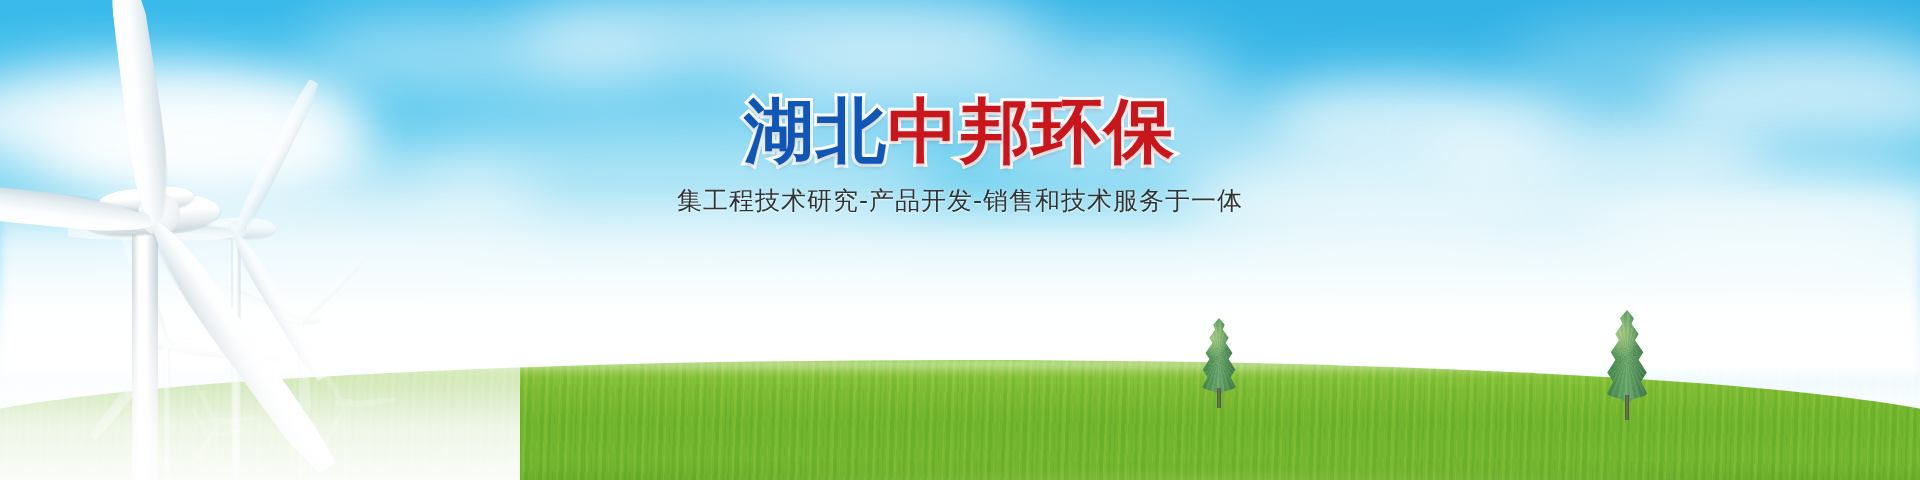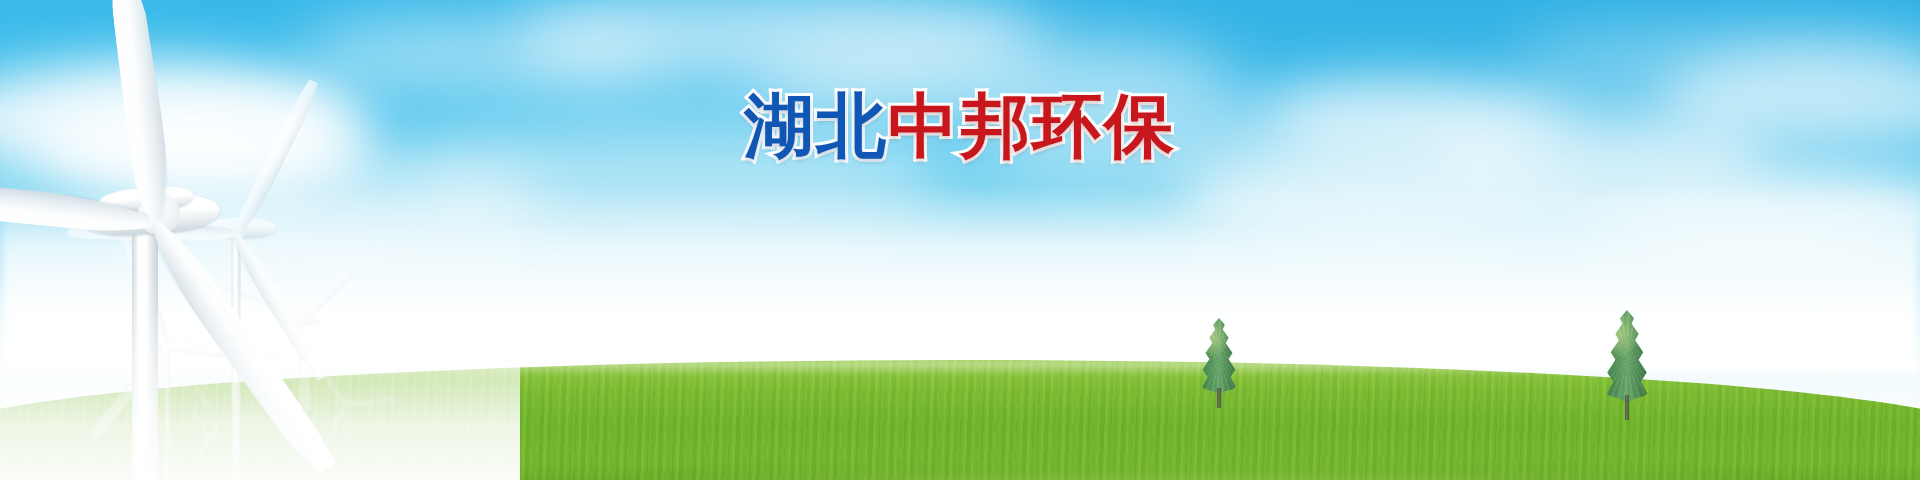--- a/index.html
+++ b/index.html
@@ -150,21 +150,21 @@
   .faded2{opacity:.26;filter:blur(.5px);}
   .faded3{opacity:.18;filter:blur(.6px);}
 
   
   .textblock{
     position:absolute;left:0;right:0;top:96px;
     text-align:center;
     z-index:40;
   }
   .title-row{
-    font-family:Liberation Mono, monospace;
+    font-family:Liberation Serif, serif;
     font-size:70px;font-weight:bold;
     letter-spacing:2px;
     line-height:1.02;
     white-space:nowrap;
     margin-bottom:18px;
   }
   .t-blue{
     color:#0f56b5;
     -webkit-text-stroke:6px #ffffff;
     paint-order:stroke fill;
@@ -315,15 +315,16 @@
   </div>
 
   <div style="position:absolute;left:0;width:520px;bottom:0;height:200px;
               background:linear-gradient(to bottom, rgba(255,255,255,0) 0%, rgba(255,255,255,.55) 38%, rgba(255,255,255,.88) 72%, rgba(255,255,255,.97) 100%);
               z-index:25;pointer-events:none;"></div>
 
   <div class="textblock">
     <div class="title-row">
       <span class="t-blue">湖北</span><span class="t-red">中邦环保</span>
     </div>
+    <div class="subtitle">集工程技术研究-产品开发-销售和技术服务于一体</div>
   </div>
 
 </div>
 
 </body></html>

